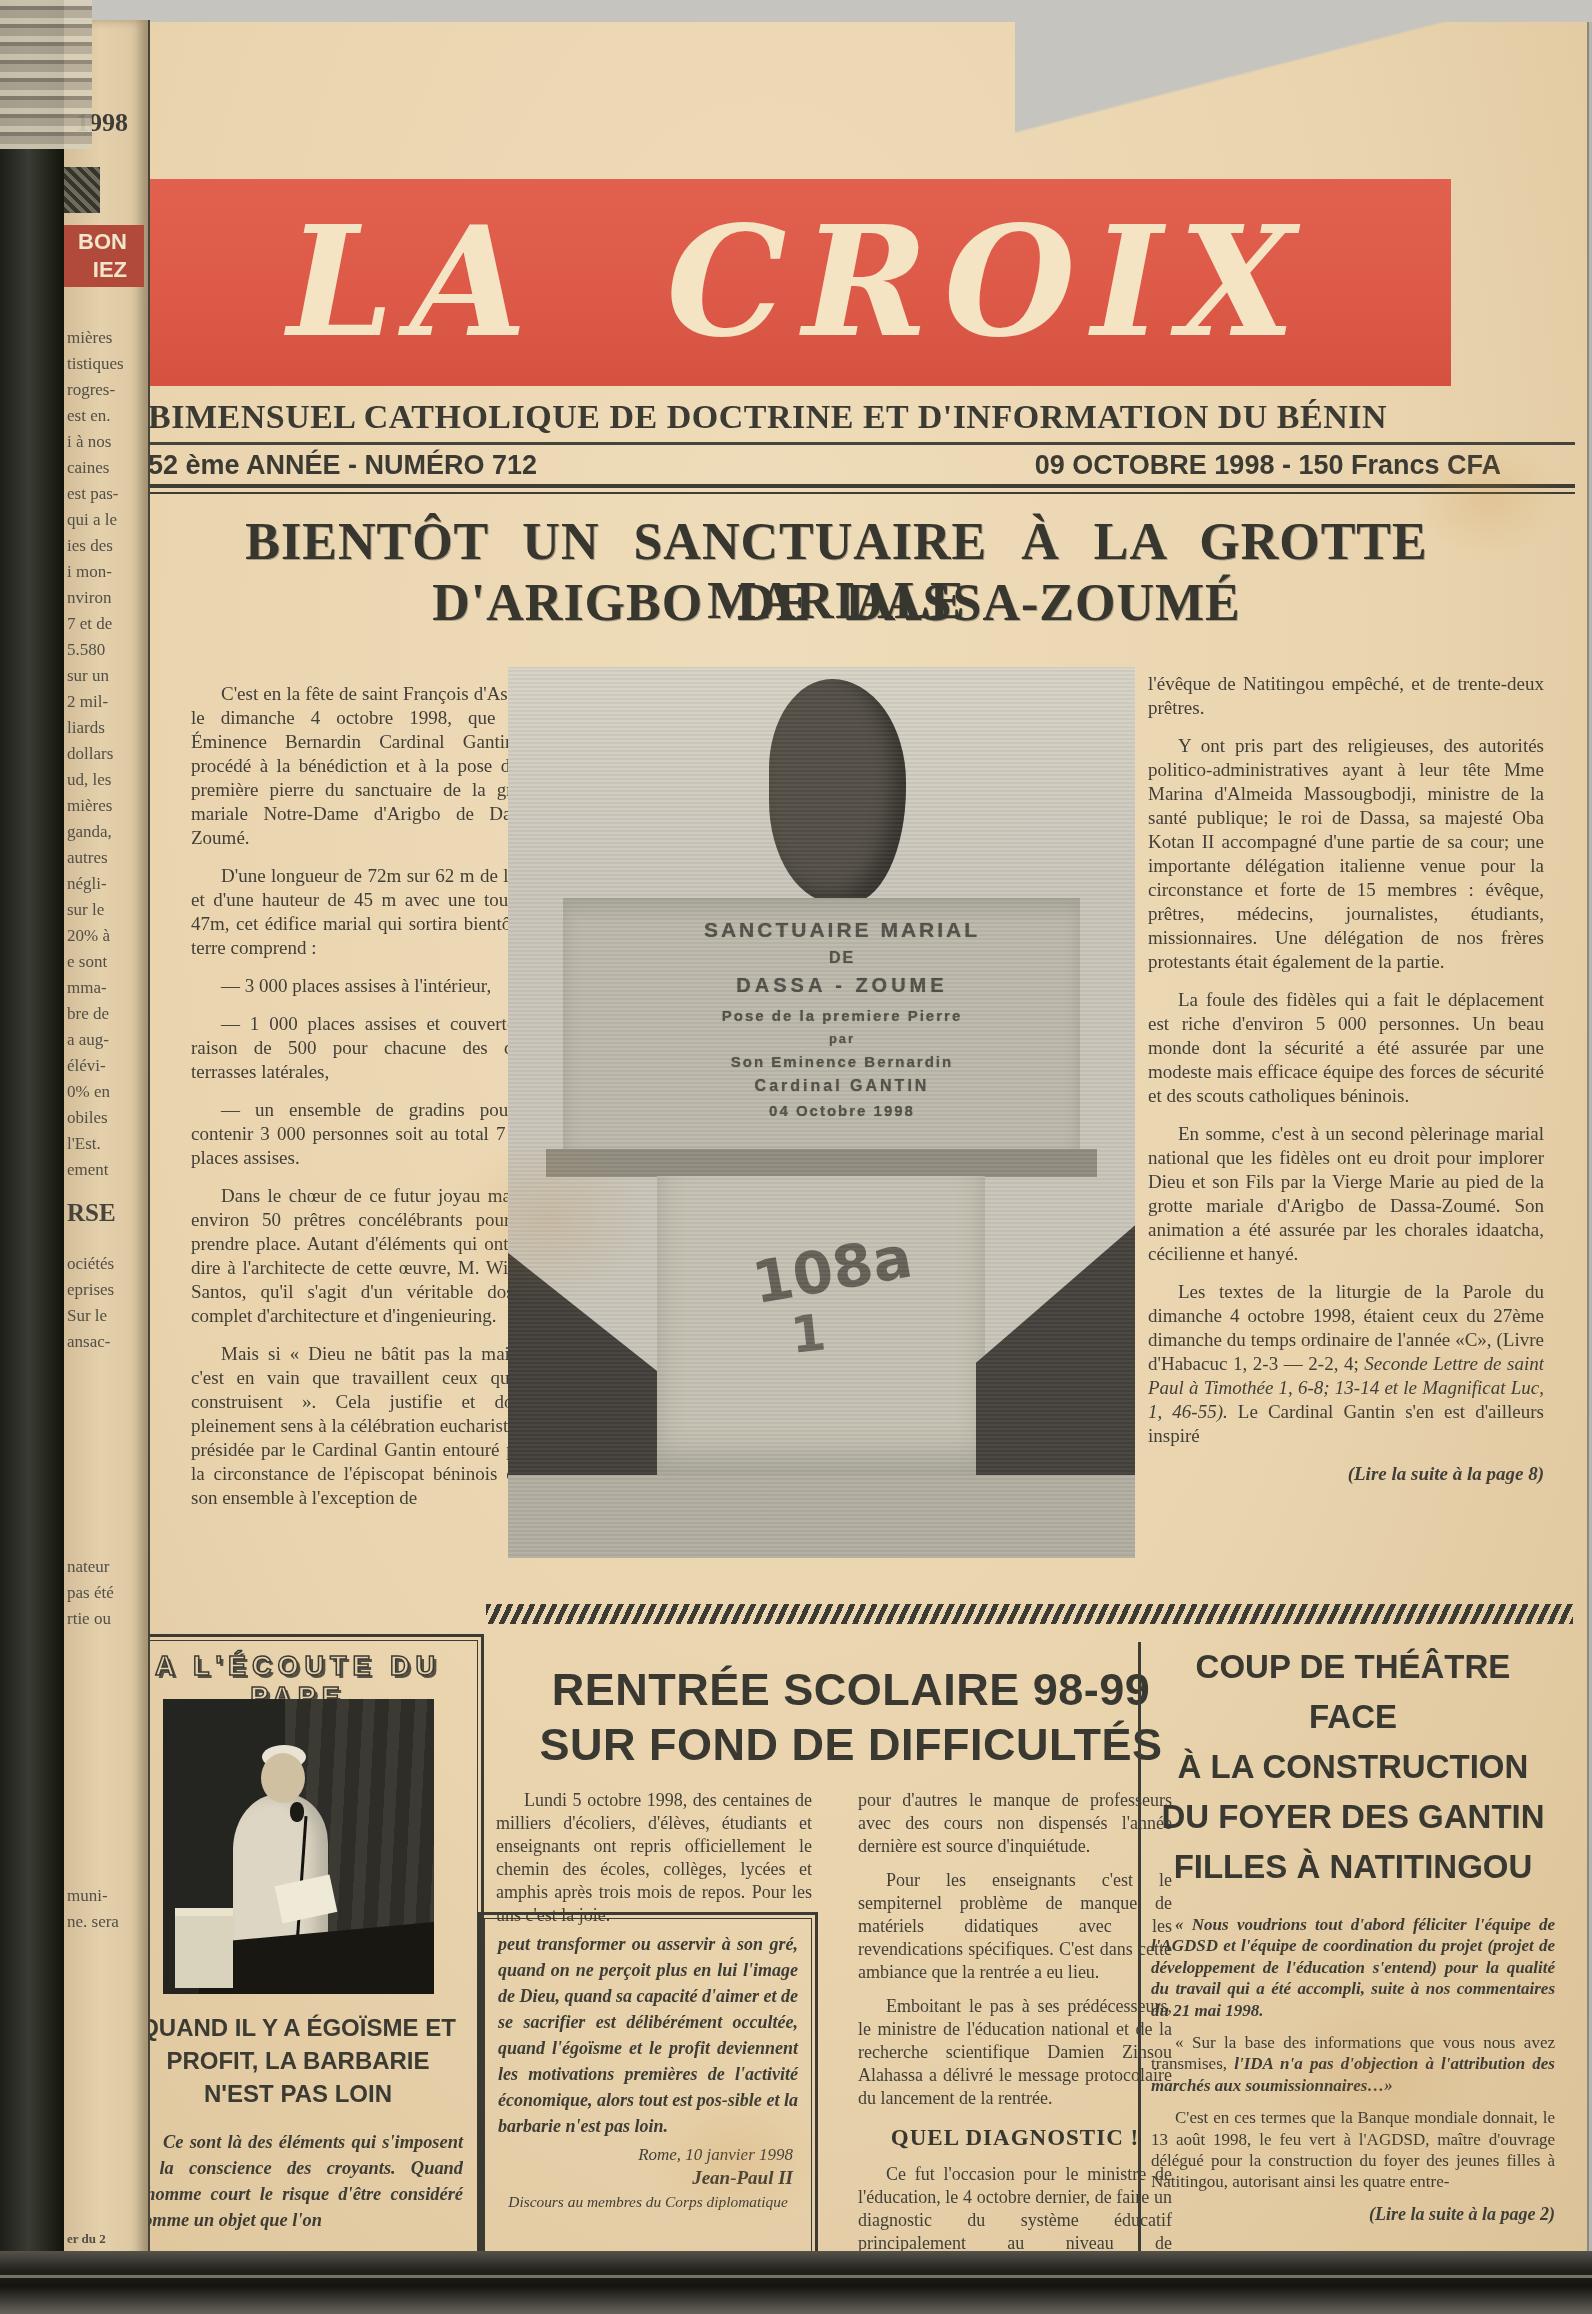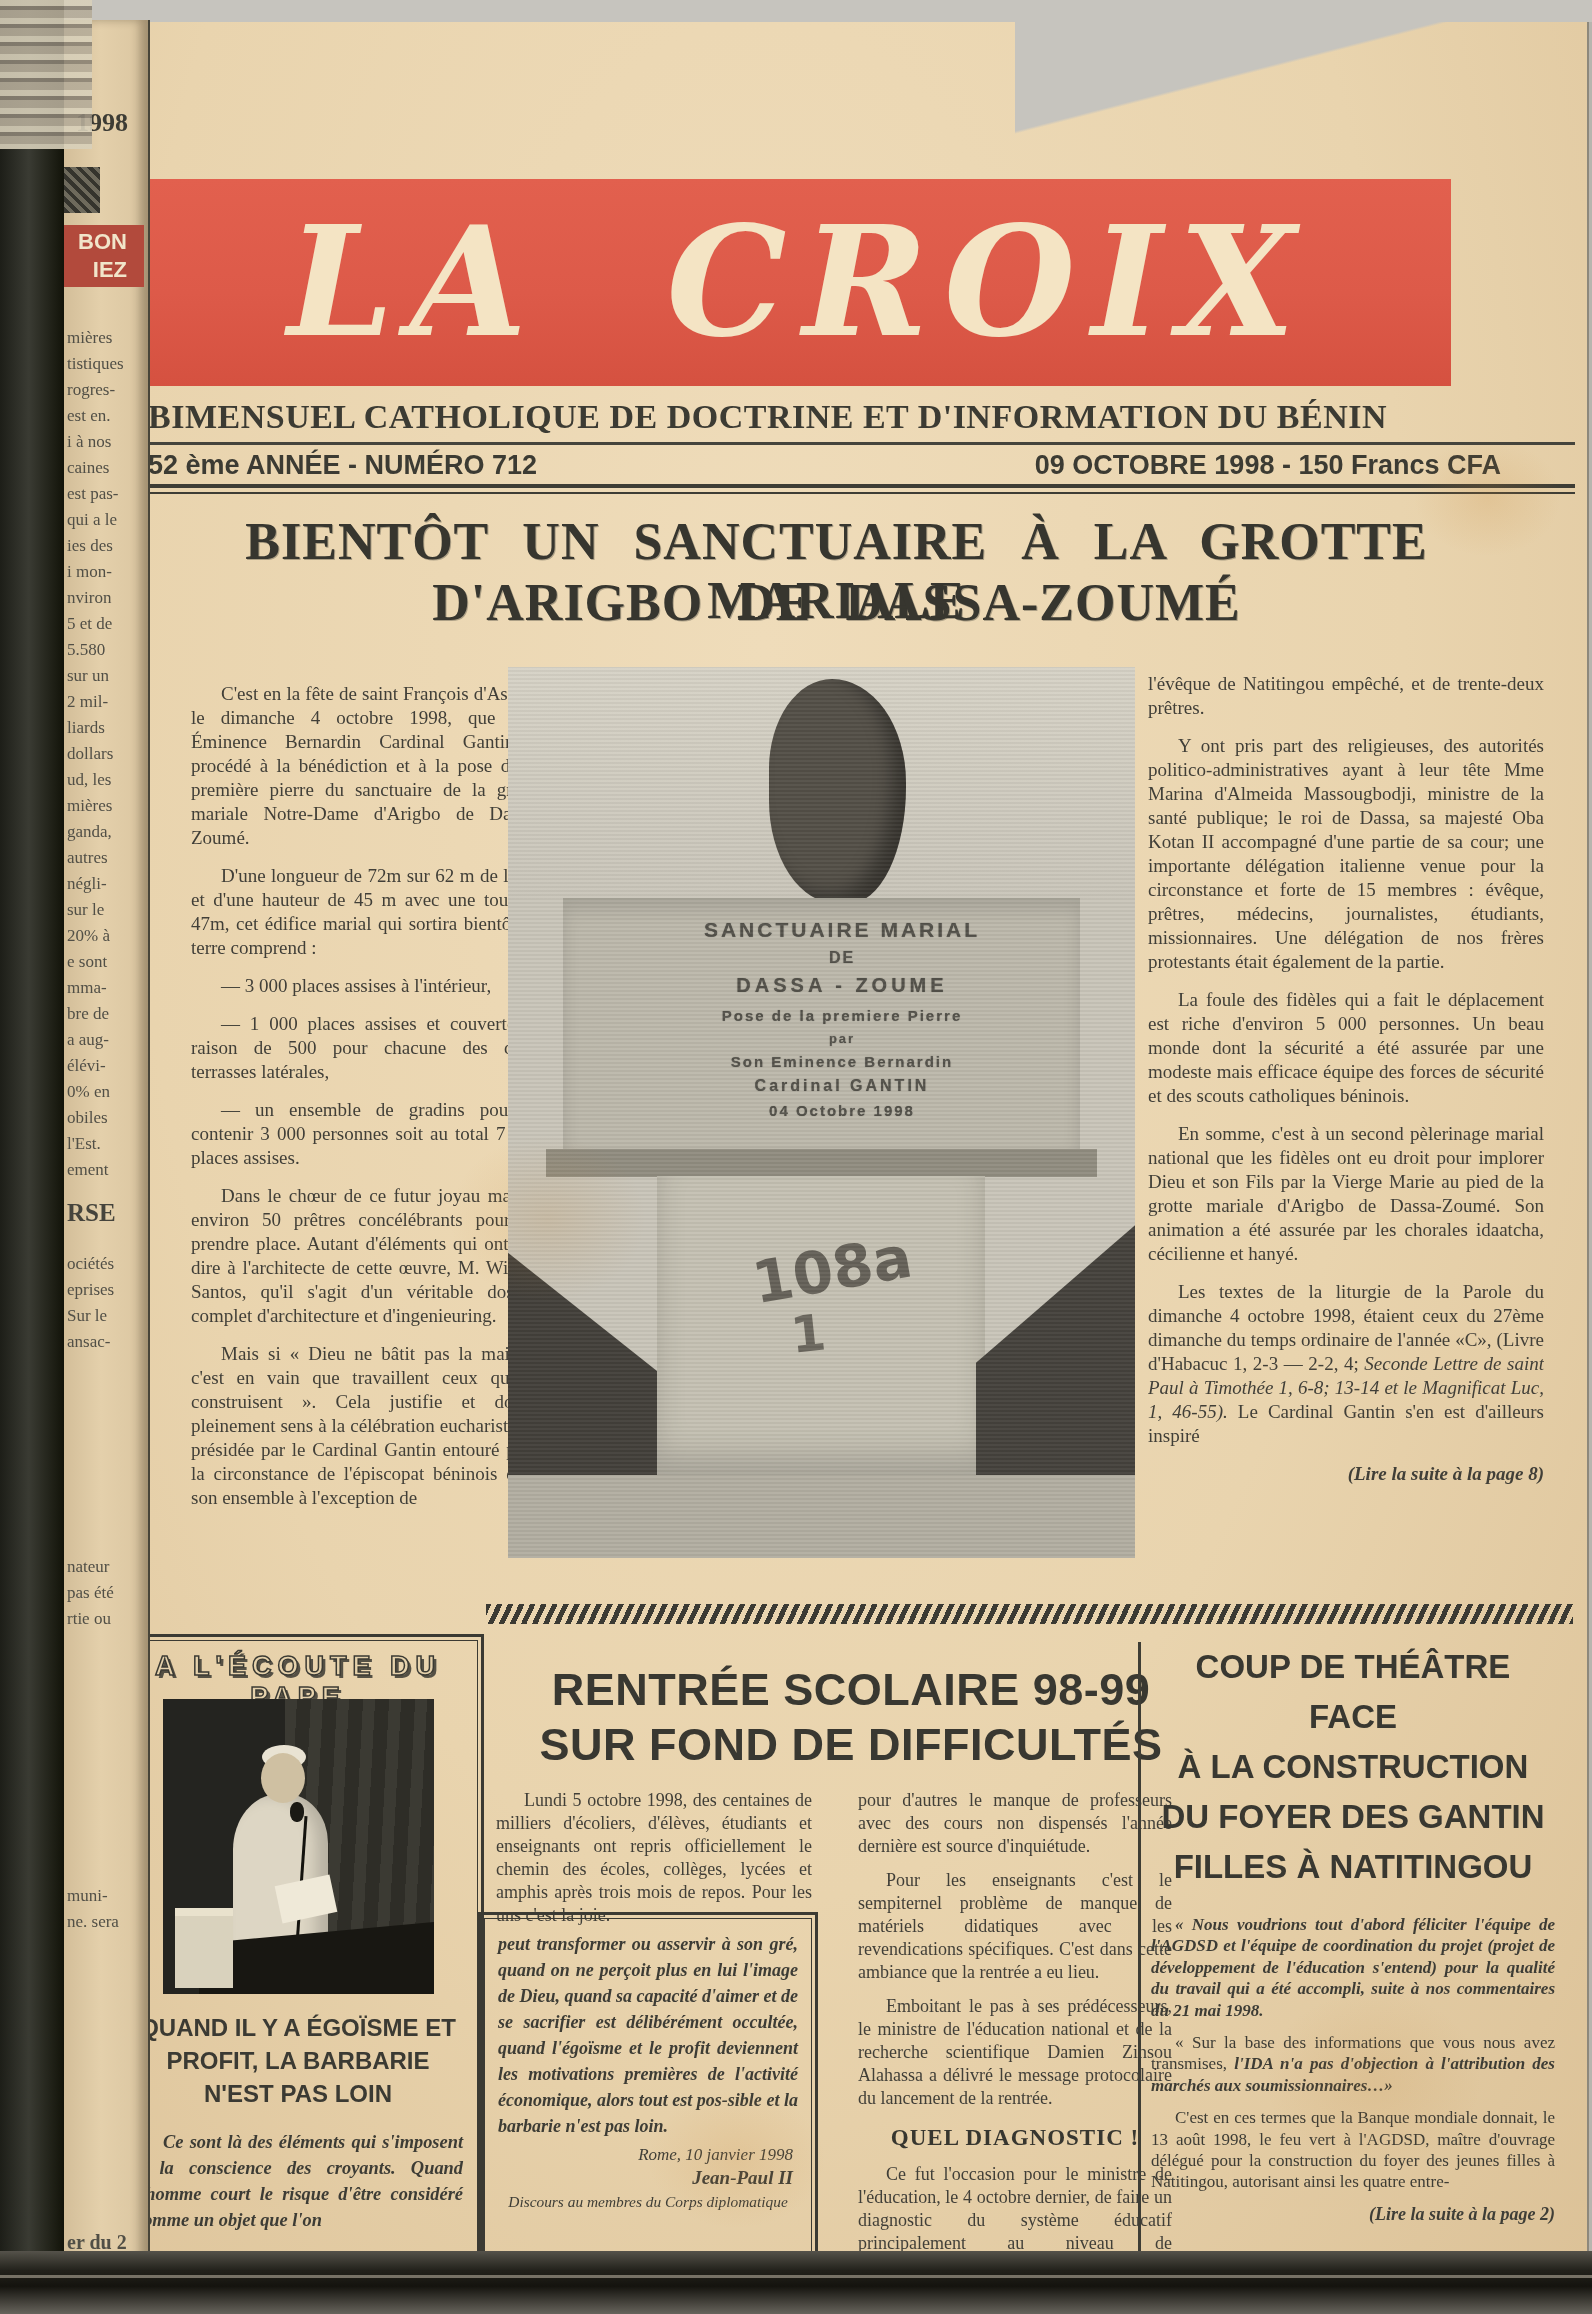--- a/index.html
+++ b/index.html
@@ -147,21 +147,21 @@
   .frag-hatch{position:absolute;left:-20px;top:147px;width:58px;height:46px;
          background:repeating-linear-gradient(45deg,#35342d 0 4px,#6e6a5c 4px 8px);}
   .frag-badge{position:absolute;left:-14px;top:205px;width:96px;height:62px;background:#b24a3c;
          color:#f1e5ca;font-family:"Liberation Sans","DejaVu Sans",sans-serif;font-weight:bold;
          font-size:22px;line-height:28px;text-align:right;padding:3px 17px 0 0;box-sizing:border-box;}
   .fraglist{position:absolute;left:0;width:100%;}
   .frag{height:26px;font-size:17px;color:#514f46;white-space:nowrap;overflow:hidden;padding-left:5px;}
   .fraglist.fa{top:308px;} 
   .frag-rse{position:absolute;left:5px;top:1179px;font-weight:bold;font-size:25px;color:#46443c;}
   .fraglist.fb{top:1234px;} .fraglist.fc{top:1537px;} .fraglist.fd{top:1866px;}
-  .frag-e{position:absolute;left:5px;top:2211px;font-size:20px;font-weight:bold;color:#514f46;}
+  .frag-e{position:absolute;left:5px;top:2211px;font-size:13px;font-weight:bold;color:#514f46;}
 
   
   .binding{position:absolute;left:0;top:0;width:64px;height:2314px;
          background:linear-gradient(90deg,#1d1e18,#3a3b33 45%,#121309);}
   .spinetop{position:absolute;left:0;top:0;width:92px;height:149px;
          background:repeating-linear-gradient(180deg,#d8d0ba 0 6px,#8a8274 6px 10px,#b5ac99 10px 18px);
          opacity:.9;}
   .corner{position:absolute;left:1015px;top:0;width:577px;height:149px;
          background:linear-gradient(to bottom right,#c6c4be 44%,rgba(198,196,190,0) 45%);}
   .topstrip{position:absolute;left:60px;top:0;width:1532px;height:22px;background:#c6c4be;}
@@ -324,21 +324,21 @@
         <div class="frag">tistiques</div>
         <div class="frag">rogres-</div>
         <div class="frag">est en.</div>
         <div class="frag">i à nos</div>
         <div class="frag">caines</div>
         <div class="frag">est pas-</div>
         <div class="frag">qui a le</div>
         <div class="frag">ies des</div>
         <div class="frag">i mon-</div>
         <div class="frag">nviron</div>
-        <div class="frag">5 et de</div>
+        <div class="frag">7 et de</div>
         <div class="frag">5.580</div>
         <div class="frag">sur un</div>
         <div class="frag">2 mil-</div>
         <div class="frag">liards</div>
         <div class="frag">dollars</div>
         <div class="frag">ud, les</div>
         <div class="frag">mières</div>
         <div class="frag">ganda,</div>
         <div class="frag">autres</div>
         <div class="frag">négli-</div>

